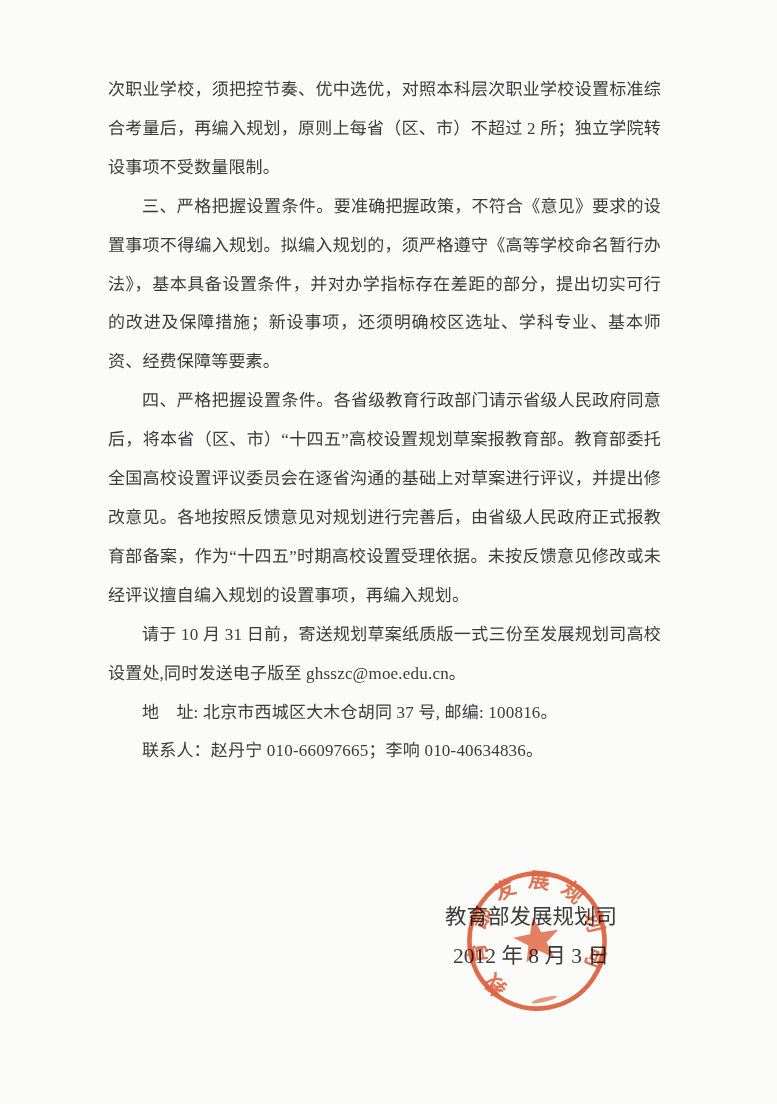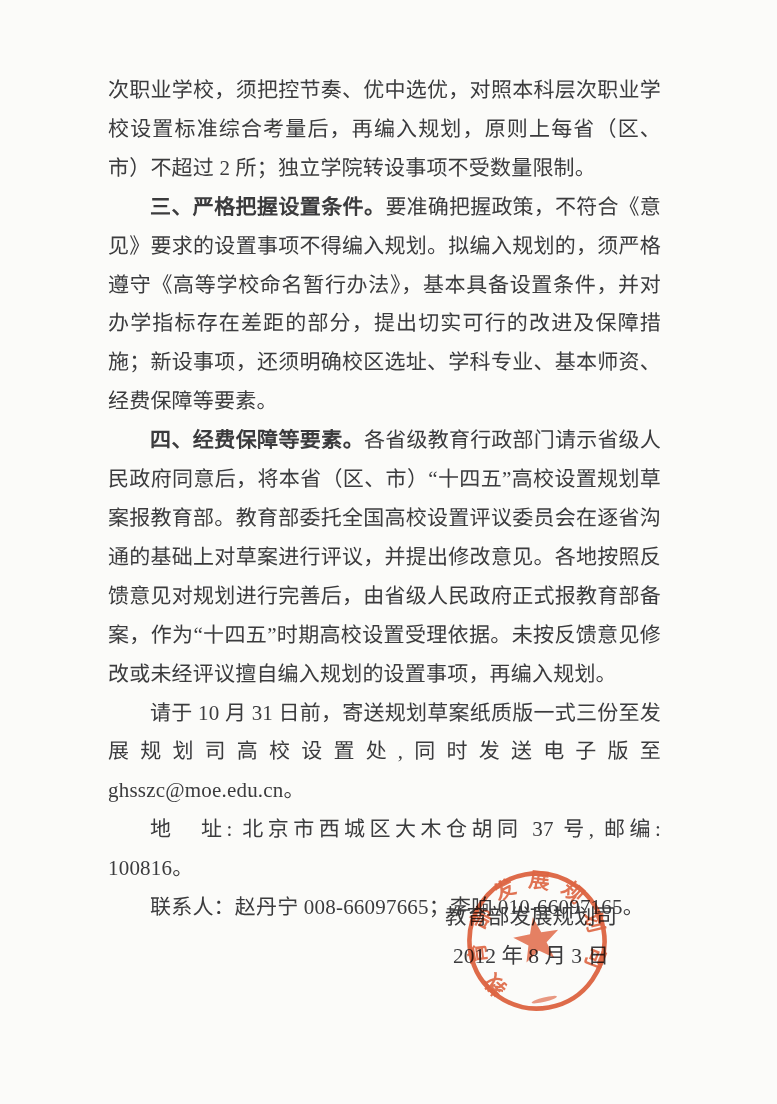--- a/index.html
+++ b/index.html
@@ -7,29 +7,29 @@
     position:relative;
     width:777px; height:1104px;
     background:#fbfbf9;
     overflow:hidden;
     font-family:"Liberation Serif","DejaVu Serif",serif;
     color:#3b3b3d;
   }
   .content {
     position:absolute;
     left:108px; top:71px; width:553px;
-    font-size:21px;
+    font-size:17px;
     line-height:38.9px;
     text-align:justify;
     text-justify:inter-ideograph;
     letter-spacing:0.2px;
   }
   .content p { margin:0; text-indent:2em; }
   .content p.no-indent { text-indent:0; }
-  .lead { font-weight:700; letter-spacing:0.4px; }
+  .lead { font-weight:400; letter-spacing:0.4px; }
   .signature {
     position:absolute;
     left:444px; top:898px; width:174px;
     text-align:center;
     font-size:21.5px;
     line-height:39px;
     color:#3b3b3d;
   }
   .seal {
     position:absolute;
@@ -47,27 +47,27 @@
 </head>
 <body>
 
 <div class="page">
 
   <div class="content">
     <p class="no-indent"><span>次职业学校，须把控节奏、优中选优，对照本科层次职业学校设置标准综合考量后，再编入规划，原则上每省（区、市）不超过 2 所；独立学院转设事项不受数量限制。</span></p>
 
     <p><span class="lead">三、严格把握设置条件。</span><span>要准确把握政策，不符合《意见》要求的设置事项不得编入规划。拟编入规划的，须严格遵守《高等学校命名暂行办法》，基本具备设置条件，并对办学指标存在差距的部分，提出切实可行的改进及保障措施；新设事项，还须明确校区选址、学科专业、基本师资、经费保障等要素。</span></p>
 
-    <p><span class="lead">四、经费保障等要素。</span><span>各省级教育行政部门请示省级人民政府同意后，将本省（区、市）“十四五”高校设置规划草案报教育部。教育部委托全国高校设置评议委员会在逐省沟通的基础上对草案进行评议，并提出修改意见。各地按照反馈意见对规划进行完善后，由省级人民政府正式报教育部备案，作为“十四五”时期高校设置受理依据。未按反馈意见修改或未经评议擅自编入规划的设置事项，再编入规划。</span></p>
+    <p><span class="lead">四、严格把握设置条件。</span><span>各省级教育行政部门请示省级人民政府同意后，将本省（区、市）“十四五”高校设置规划草案报教育部。教育部委托全国高校设置评议委员会在逐省沟通的基础上对草案进行评议，并提出修改意见。各地按照反馈意见对规划进行完善后，由省级人民政府正式报教育部备案，作为“十四五”时期高校设置受理依据。未按反馈意见修改或未经评议擅自编入规划的设置事项，再编入规划。</span></p>
 
     <p><span>请于 10 月 31 日前，寄送规划草案纸质版一式三份至发展规划司高校设置处,同时发送电子版至 ghsszc@moe.edu.cn。</span></p>
 
     <p><span>地　址: 北京市西城区大木仓胡同 37 号, 邮编: 100816。</span></p>
 
-    <p><span>联系人：赵丹宁 008-66097665；李响 010-66097165。</span></p>
+    <p><span>联系人：赵丹宁 010-66097665；李响 010-40634836。</span></p>
   </div>
 
   <div class="signature">
     <div>教育部发展规划司</div>
     <div>2012 年 8 月 3 日</div>
   </div>
 
   <svg class="seal" viewBox="0 0 150 150" xmlns="http://www.w3.org/2000/svg">
     <g transform="rotate(-10 75 75)">
       <circle cx="75" cy="75" r="67.5" fill="none" stroke="#dc4f27" stroke-width="4.6" opacity="0.95"></circle>

